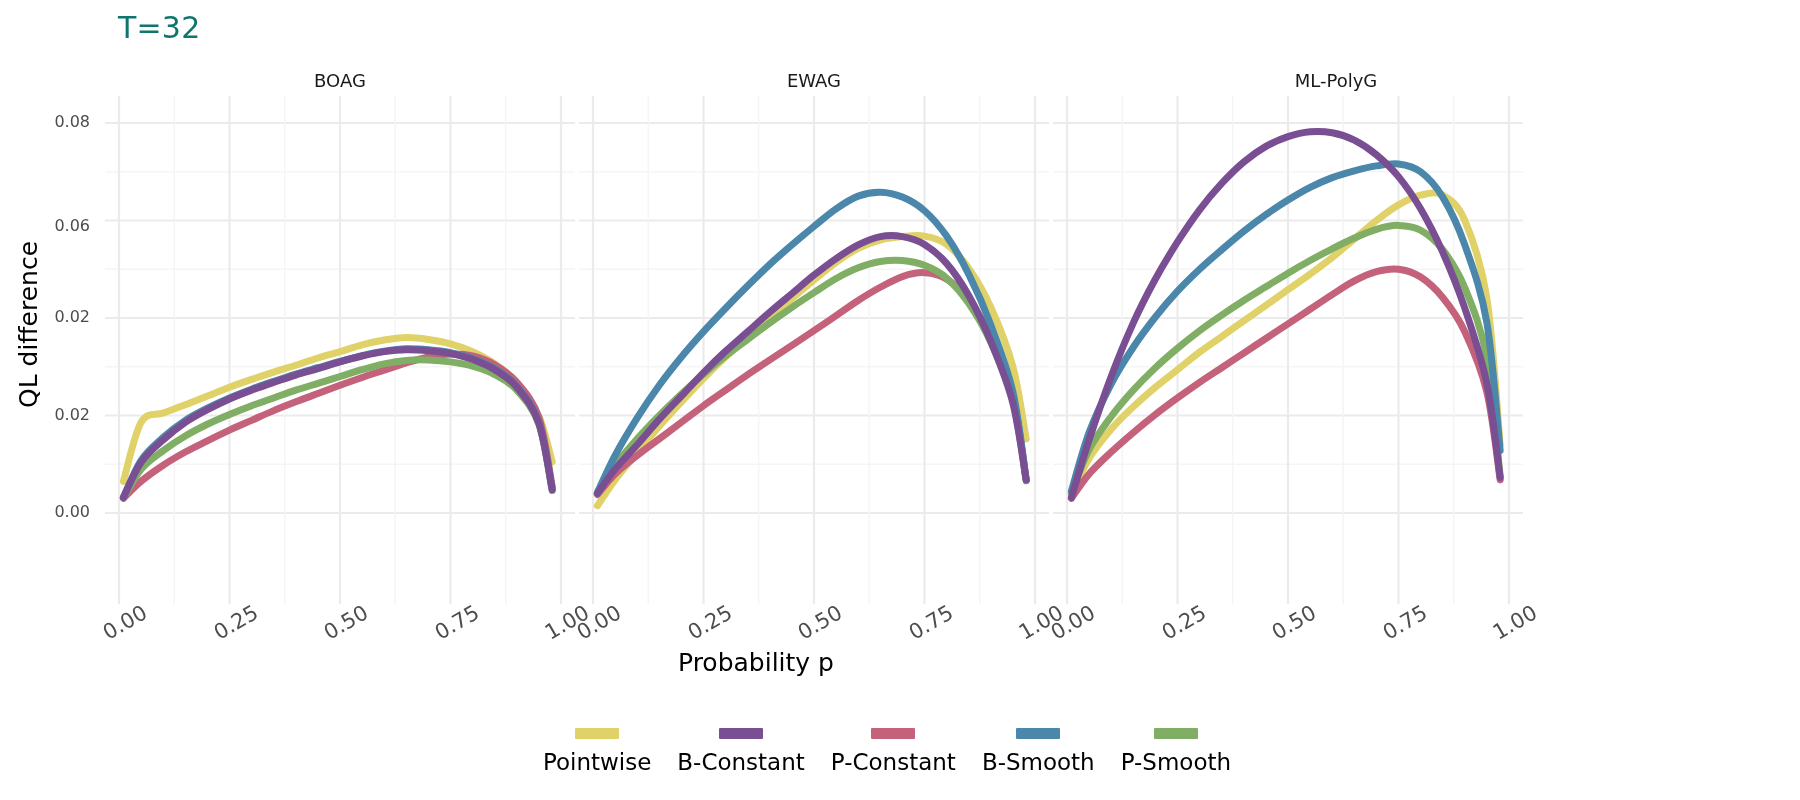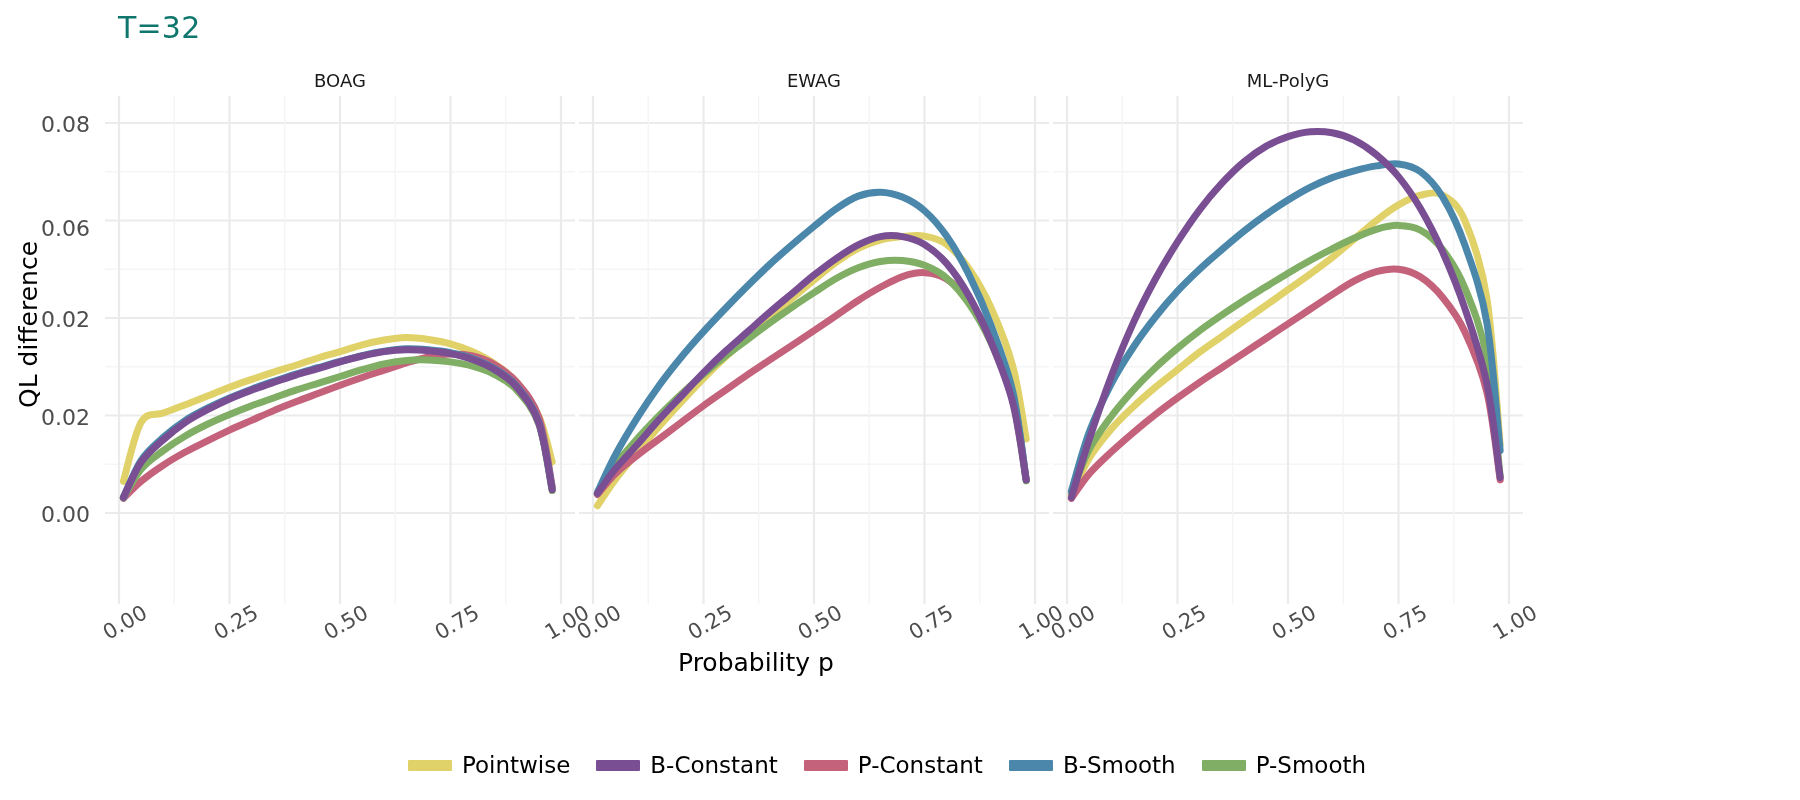--- a/index.html
+++ b/index.html
@@ -53,21 +53,21 @@
     height: 26px;
     text-align: center;
     font-size: 18px;
     color: #1a1a1a;
   }
   .ytick-label {
     position: absolute;
     right: 0;
     width: 90px;
     text-align: right;
-    font-size: 22px;
+    font-size: 16px;
     color: #4d4d4d;
     transform: translateY(-11px);
   }
   .xtick-label {
     position: absolute;
     top: 612px;
     font-size: 21px;
     color: #4d4d4d;
     transform: translateX(-50%) rotate(-30deg);
     transform-origin: 50% 0%;
@@ -79,25 +79,24 @@
     left: 0;
     width: 1800px;
     display: flex;
     flex-direction: row;
     align-items: center;
     justify-content: center;
     gap: 0px;
   }
   .legend-item {
     display: flex;
-    flex-direction: row;
+    flex-direction: column;
     align-items: center;
     gap: 10px;
     margin-right: 26px;
-    margin-top: 24px;
   }
   .legend-swatch {
     width: 44px;
     height: 11px;
     border-radius: 1px;
     display: block;
   }
   .legend-label {
     font-size: 23px;
     color: #000000;
@@ -200,21 +199,21 @@
           <path d="M 18.42 397.50 C 21.37 392.79, 29.47 378.33, 36.10 369.23 C 42.73 360.13, 50.83 351.19, 58.20 342.90 C 65.57 334.61, 72.93 326.98, 80.30 319.50 C 87.67 312.02, 95.03 304.96, 102.40 298.05 C 109.77 291.14, 117.13 284.40, 124.50 278.06 C 131.87 271.73, 139.23 265.79, 146.60 260.02 C 153.97 254.26, 161.33 248.97, 168.70 243.45 C 176.07 237.92, 183.43 232.24, 190.80 226.88 C 198.17 221.51, 205.53 216.31, 212.90 211.27 C 220.27 206.24, 227.63 201.44, 235.00 196.65 C 242.37 191.86, 249.73 186.66, 257.10 182.51 C 264.47 178.37, 271.83 174.63, 279.20 171.79 C 286.57 168.94, 293.93 166.67, 301.30 165.45 C 308.67 164.23, 316.03 163.83, 323.40 164.48 C 330.77 165.13, 338.13 166.43, 345.50 169.35 C 352.87 172.28, 360.23 175.69, 367.60 182.03 C 374.97 188.36, 382.33 196.65, 389.70 207.38 C 397.07 218.10, 404.43 230.13, 411.80 246.38 C 419.17 262.63, 428.01 281.80, 433.90 304.88 C 439.79 327.95, 444.95 371.50, 447.16 384.82" class="series-line" stroke="#7FAE64"></path>
           <path d="M 18.42 396.52 C 21.37 390.35, 29.47 371.91, 36.10 359.48 C 42.73 347.04, 50.83 333.64, 58.20 321.94 C 65.57 310.24, 72.93 299.43, 80.30 289.27 C 87.67 279.12, 95.03 269.94, 102.40 261.00 C 109.77 252.06, 117.13 243.77, 124.50 235.65 C 131.87 227.52, 139.23 219.89, 146.60 212.25 C 153.97 204.61, 161.33 197.14, 168.70 189.83 C 176.07 182.51, 183.43 175.20, 190.80 168.38 C 198.17 161.55, 205.53 155.21, 212.90 148.88 C 220.27 142.54, 227.63 136.36, 235.00 130.35 C 242.37 124.34, 249.73 117.84, 257.10 112.80 C 264.47 107.76, 271.83 102.89, 279.20 100.13 C 286.57 97.36, 293.93 96.06, 301.30 96.23 C 308.67 96.39, 316.03 98.01, 323.40 101.10 C 330.77 104.19, 338.13 108.25, 345.50 114.75 C 352.87 121.25, 360.23 129.54, 367.60 140.10 C 374.97 150.66, 382.33 163.34, 389.70 178.13 C 397.07 192.91, 404.43 209.16, 411.80 228.82 C 419.17 248.49, 428.01 270.26, 433.90 296.10 C 439.79 321.94, 444.95 369.23, 447.16 383.85" class="series-line" stroke="#4A87AB"></path>
           <path d="M 18.42 397.50 C 21.37 393.44, 29.47 381.25, 36.10 373.13 C 42.73 365.00, 50.83 357.04, 58.20 348.75 C 65.57 340.46, 72.93 331.52, 80.30 323.40 C 87.67 315.27, 95.03 307.80, 102.40 300.00 C 109.77 292.20, 117.13 284.08, 124.50 276.60 C 131.87 269.13, 139.23 261.97, 146.60 255.15 C 153.97 248.32, 161.33 242.15, 168.70 235.65 C 176.07 229.15, 183.43 222.49, 190.80 216.15 C 198.17 209.81, 205.53 203.80, 212.90 197.63 C 220.27 191.45, 227.63 184.95, 235.00 179.10 C 242.37 173.25, 249.73 167.56, 257.10 162.52 C 264.47 157.49, 271.83 152.53, 279.20 148.88 C 286.57 145.22, 293.93 141.97, 301.30 140.59 C 308.67 139.21, 316.03 139.29, 323.40 140.59 C 330.77 141.89, 338.13 143.92, 345.50 148.39 C 352.87 152.86, 360.23 158.87, 367.60 167.40 C 374.97 175.93, 382.33 186.57, 389.70 199.57 C 397.07 212.57, 404.43 227.44, 411.80 245.40 C 419.17 263.36, 428.01 284.24, 433.90 307.31 C 439.79 330.39, 444.95 371.09, 447.16 383.85" class="series-line" stroke="#7A4E93"></path>
         </g>
       </svg>
       <div class="xtick-label" style="left: 593px;">0.00</div>
       <div class="xtick-label" style="left: 703.5px;">0.25</div>
       <div class="xtick-label" style="left: 814px;">0.50</div>
       <div class="xtick-label" style="left: 924.5px;">0.75</div>
       <div class="xtick-label" style="left: 1035px;">1.00</div>
-      <div class="panel-strip" style="left: 1053px; width: 470px;">ML-PolyG</div>
+      <div class="panel-strip" style="left: 1101px; width: 470px;">ML-PolyG</div>
       <svg class="panel-svg" width="470" height="508" style="left: 1053px; top: 96px;">
         <defs>
           <clipPath id="clip2">
             <rect x="0" y="0" width="470" height="508"></rect>
           </clipPath>
         </defs>
         <rect x="0" y="0" width="470" height="508" fill="#ffffff"></rect>
         <line x1="0" x2="470" y1="417" y2="417" class="grid-major"></line>
         <line x1="0" x2="470" y1="319.5" y2="319.5" class="grid-major"></line>
         <line x1="0" x2="470" y1="222" y2="222" class="grid-major"></line>

